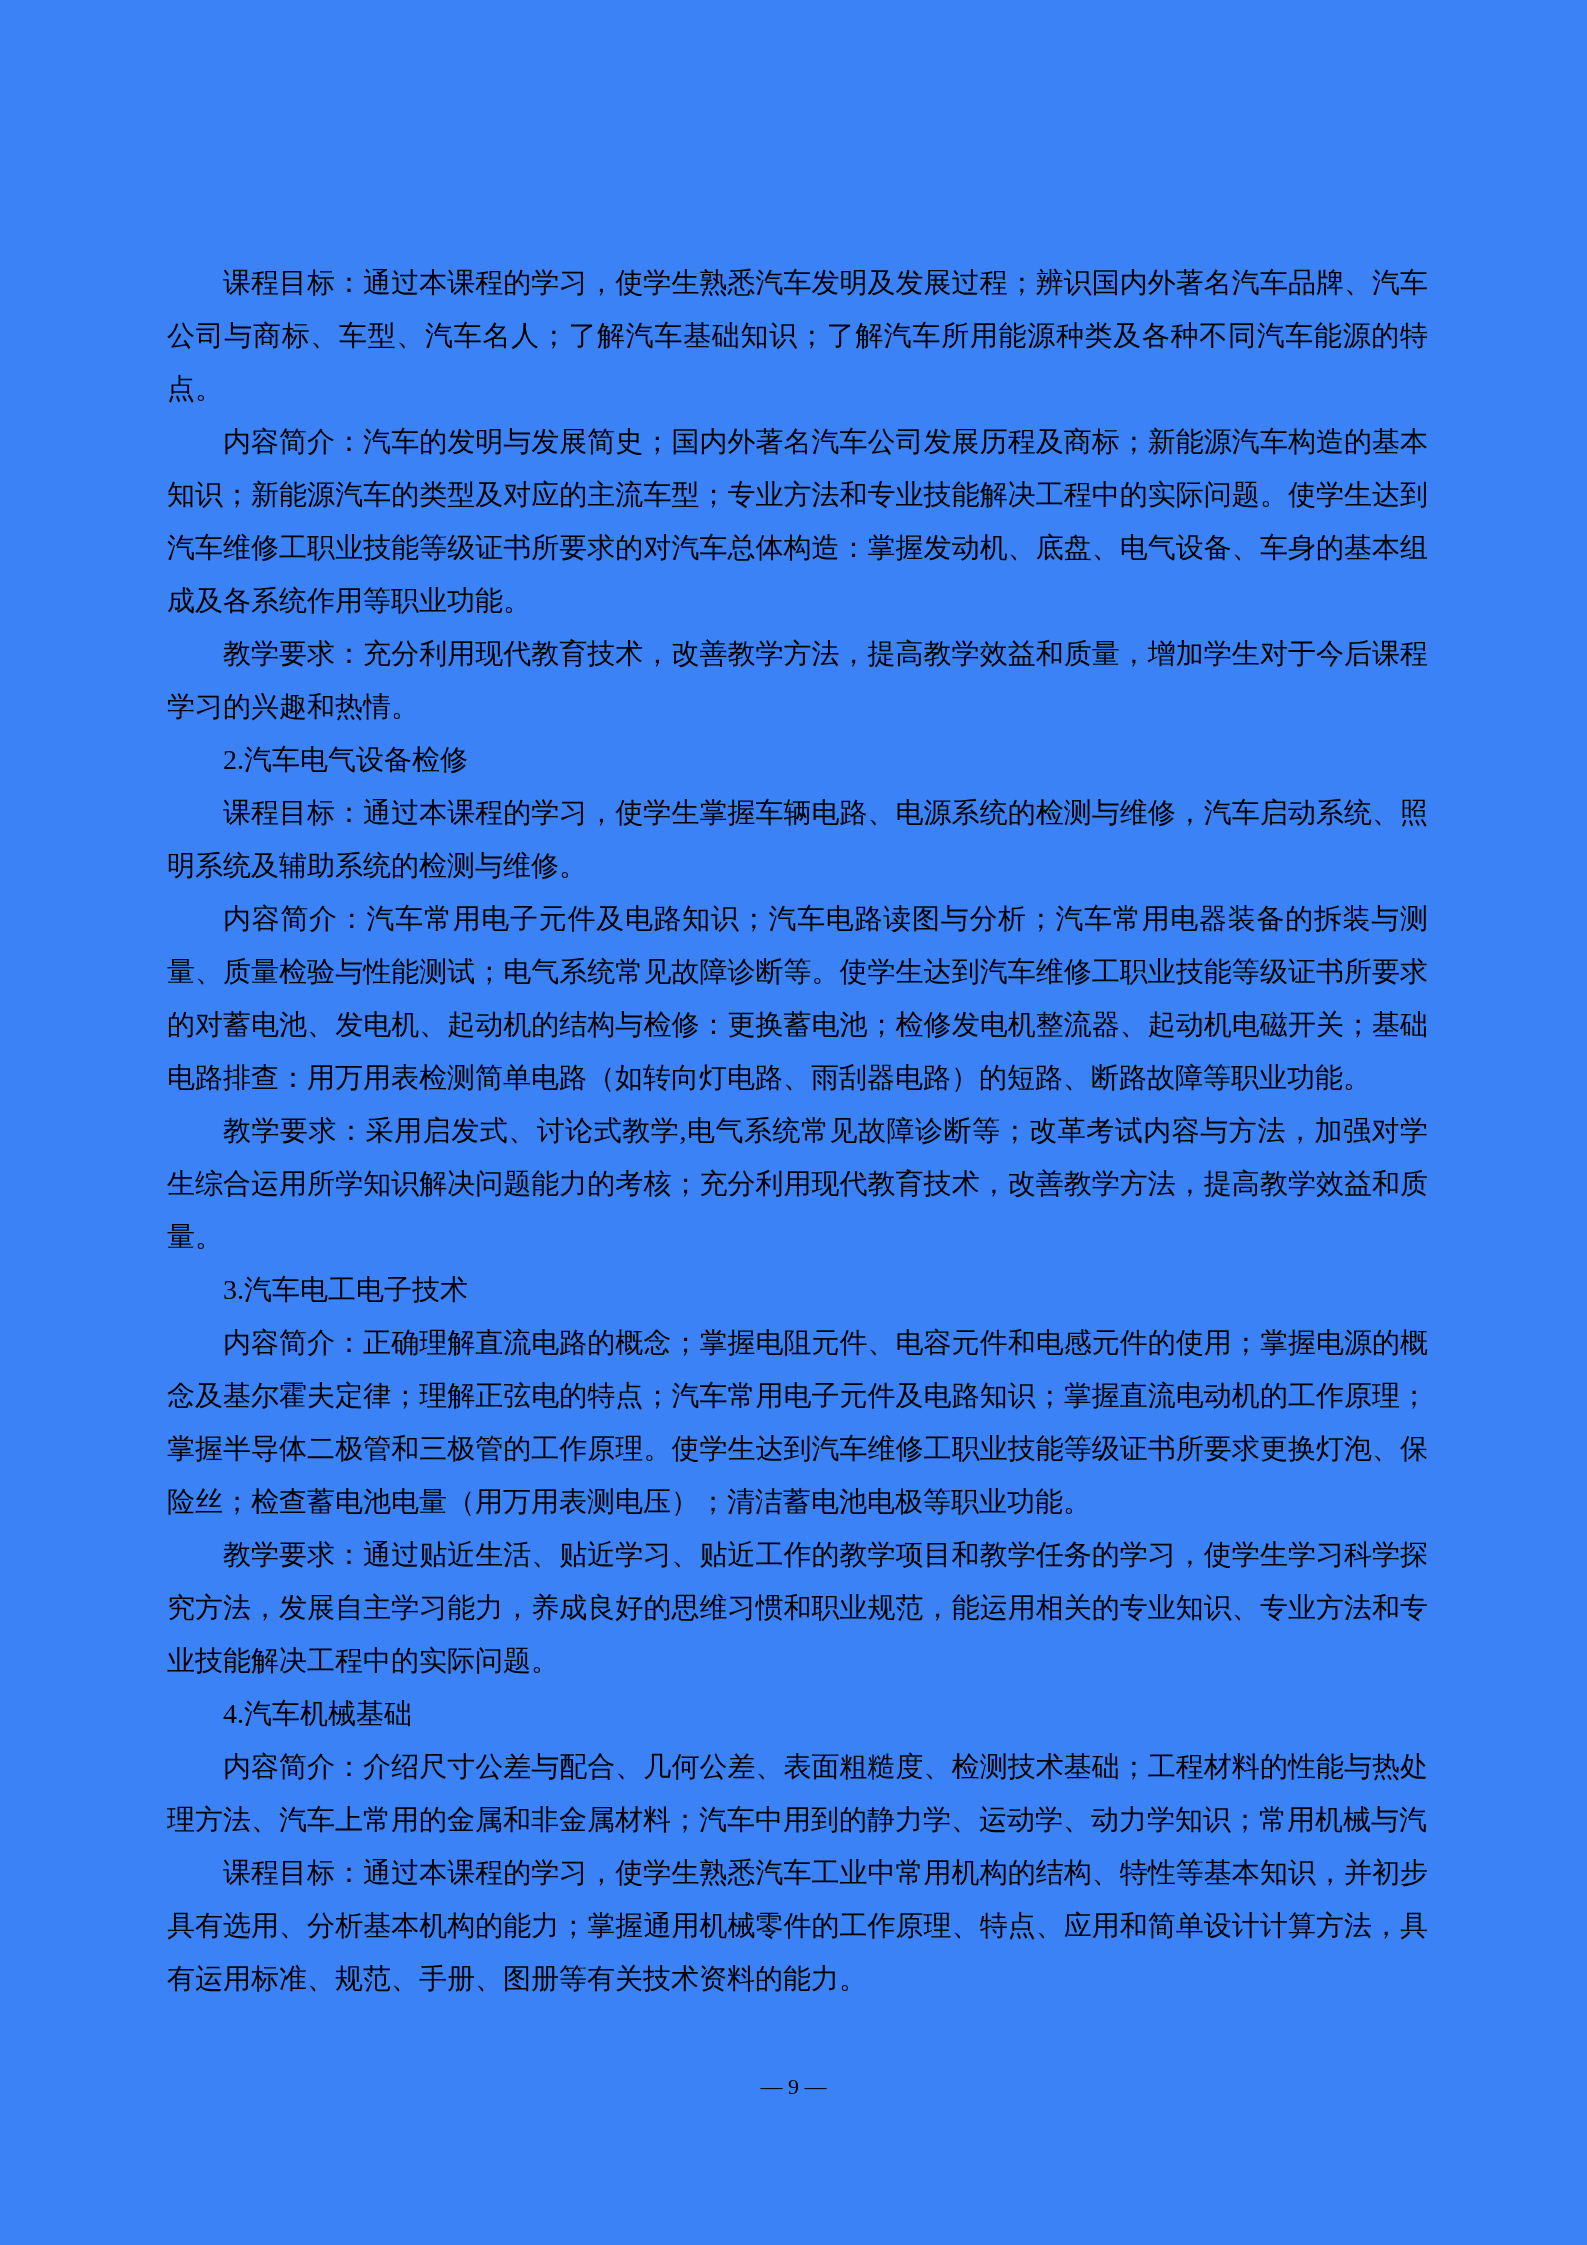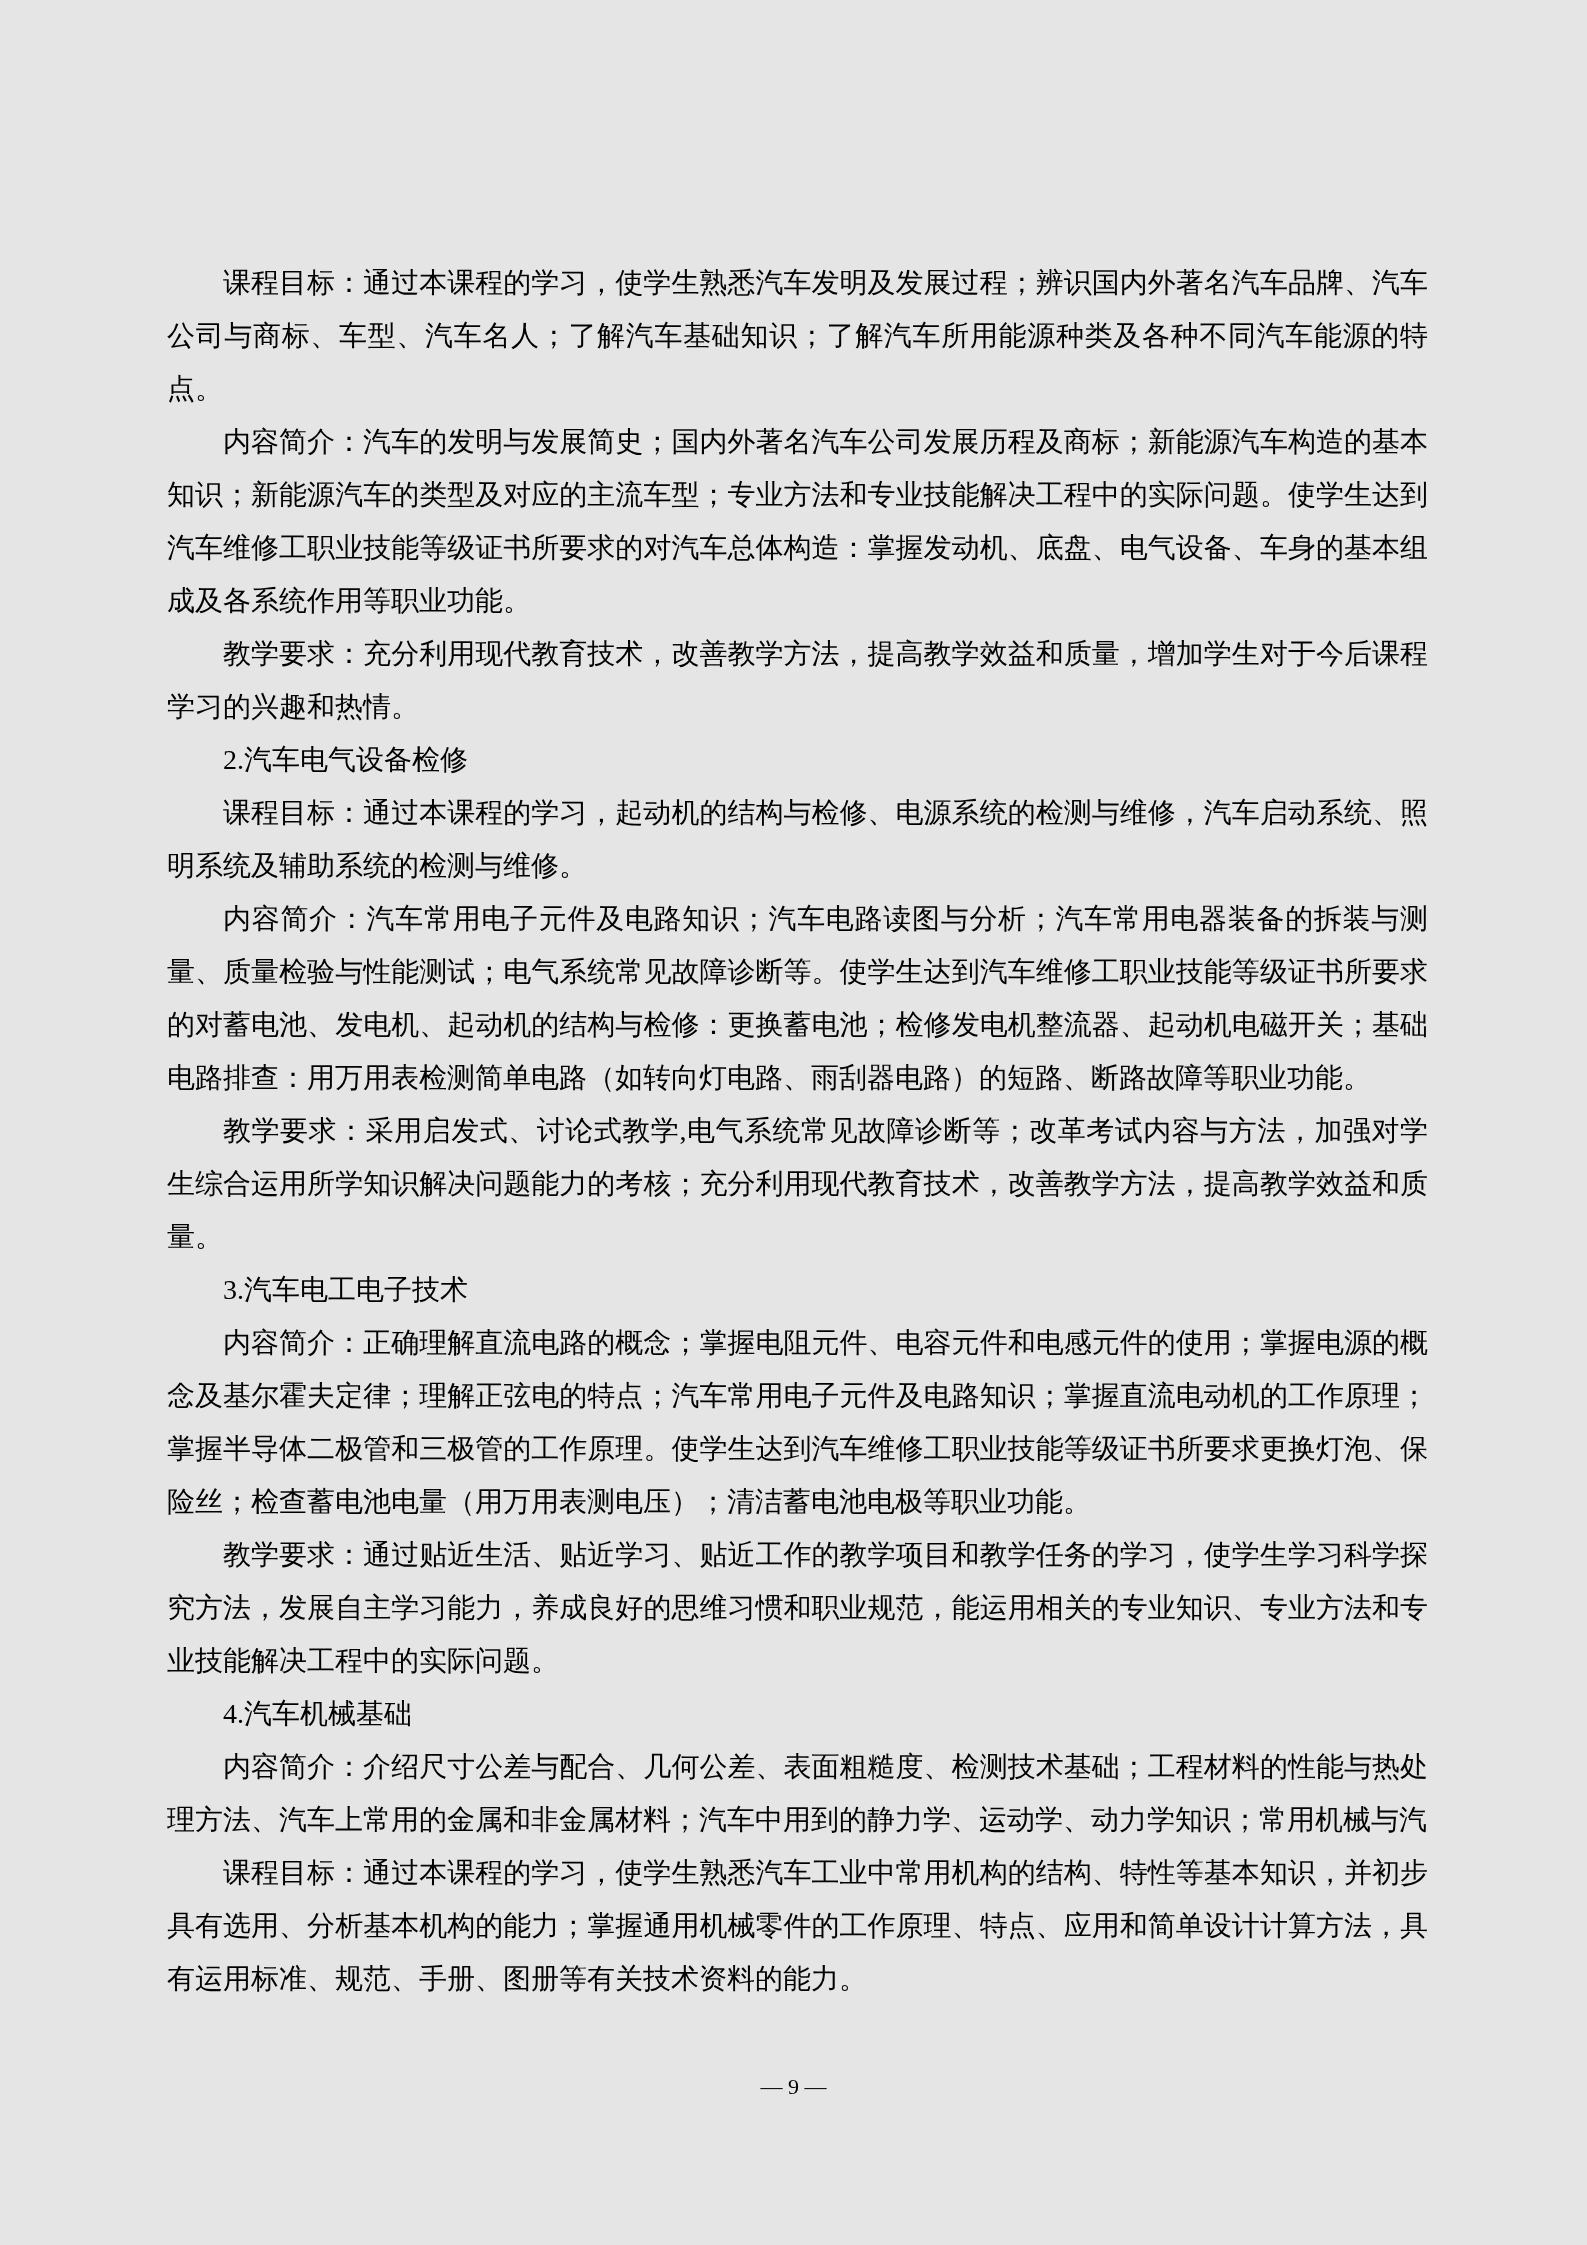--- a/index.html
+++ b/index.html
@@ -4,21 +4,21 @@
 <style>
   html, body {
     margin: 0;
     padding: 0;
     background: #ffffff;
   }
   .page {
     position: relative;
     width: 1587px;
     height: 2245px;
-    background: #e5e5e5;
+    background: #3b82f6;
     overflow: hidden;
     font-family: "Liberation Serif", "DejaVu Serif", serif;
     color: #000000;
   }
   .body-text {
     position: absolute;
     left: 167px;
     top: 256px;
     width: 1261px;
   }
@@ -51,21 +51,21 @@
   <div class="body-text">
 
       <p>课程目标：通过本课程的学习，使学生熟悉汽车发明及发展过程；辨识国内外著名汽车品牌、汽车公司与商标、车型、汽车名人；了解汽车基础知识；了解汽车所用能源种类及各种不同汽车能源的特点。</p>
 
       <p>内容简介：汽车的发明与发展简史；国内外著名汽车公司发展历程及商标；新能源汽车构造的基本知识；新能源汽车的类型及对应的主流车型；专业方法和专业技能解决工程中的实际问题。使学生达到汽车维修工职业技能等级证书所要求的对汽车总体构造：掌握发动机、底盘、电气设备、车身的基本组成及各系统作用等职业功能。</p>
 
       <p>教学要求：充分利用现代教育技术，改善教学方法，提高教学效益和质量，增加学生对于今后课程学习的兴趣和热情。</p>
 
       <p>2.汽车电气设备检修</p>
 
-      <p>课程目标：通过本课程的学习，起动机的结构与检修、电源系统的检测与维修，汽车启动系统、照明系统及辅助系统的检测与维修。</p>
+      <p>课程目标：通过本课程的学习，使学生掌握车辆电路、电源系统的检测与维修，汽车启动系统、照明系统及辅助系统的检测与维修。</p>
 
       <p>内容简介：汽车常用电子元件及电路知识；汽车电路读图与分析；汽车常用电器装备的拆装与测量、质量检验与性能测试；电气系统常见故障诊断等。使学生达到汽车维修工职业技能等级证书所要求的对蓄电池、发电机、起动机的结构与检修：更换蓄电池；检修发电机整流器、起动机电磁开关；基础电路排查：用万用表检测简单电路（如转向灯电路、雨刮器电路）的短路、断路故障等职业功能。</p>
 
       <p>教学要求：采用启发式、讨论式教学,电气系统常见故障诊断等；改革考试内容与方法，加强对学生综合运用所学知识解决问题能力的考核；充分利用现代教育技术，改善教学方法，提高教学效益和质量。</p>
 
       <p>3.汽车电工电子技术</p>
 
 
       <p>内容简介：正确理解直流电路的概念；掌握电阻元件、电容元件和电感元件的使用；掌握电源的概念及基尔霍夫定律；理解正弦电的特点；汽车常用电子元件及电路知识；掌握直流电动机的工作原理；掌握半导体二极管和三极管的工作原理。使学生达到汽车维修工职业技能等级证书所要求更换灯泡、保险丝；检查蓄电池电量（用万用表测电压）；清洁蓄电池电极等职业功能。</p>
 

